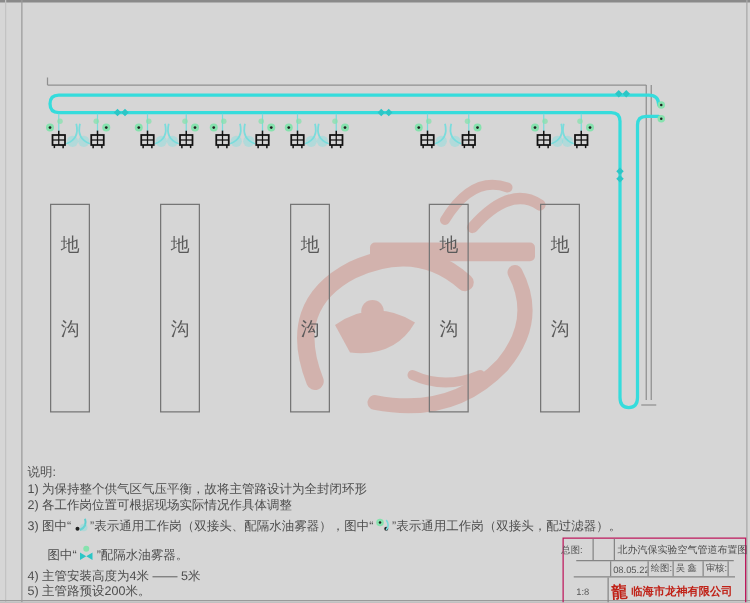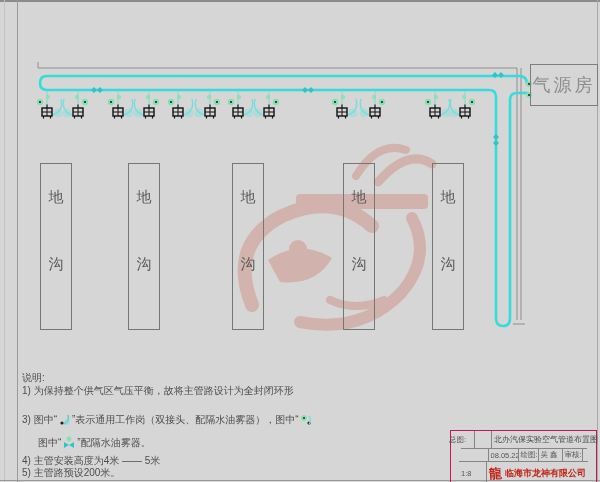--- a/index.html
+++ b/index.html
@@ -291,44 +291,45 @@
       <path d="M 492,75 l3,-3 l3,3 l-3,3 z M 498,75 l3,-3 l3,3 l-3,3 z" fill="#2cc6c6"></path>
       <path d="M 496,134 l3,3 l-3,3 l-3,-3 z M 496,140 l3,3 l-3,3 l-3,-3 z" fill="#2cc6c6"></path>
     </svg>
 
   <div class="abs frame-top"></div>
   <div class="abs frame-left-outer"></div>
   <div class="abs frame-left-inner"></div>
   <div class="abs frame-right"></div>
   <div class="abs frame-bottom"></div>
 
-  <div id="air-room" class="abs">
-    <span>气源房</span>
-  </div>
 
   <div class="note" style="top:371px;">
     <span>说明:</span>
   </div>
   <div class="note" style="top:384px;">
     <span>1) 为保持整个供气区气压平衡，故将主管路设计为全封闭环形</span>
+  </div>
+  <div class="note" style="top:397px;">
+    <span>2) 各工作岗位置可根据现场实际情况作具体调整</span>
   </div>
   <div class="note" style="top:413px;">
     <span>3) 图中“</span>
       <span class="ic"><svg width="13" height="12" style="position:static;">
           <path d="M 10,1 Q 12,7 6,10" stroke="#5ecfcf" stroke-width="1.6" fill="none"></path>
           <circle cx="4" cy="9" r="1.6" fill="#222"></circle>
           <circle cx="9" cy="8" r="3" fill="#7adcdc" opacity="0.4"></circle>
         </svg></span>
       <span>”表示通用工作岗（双接头、配隔水油雾器），图中“</span>
       <span class="ic"><svg width="13" height="12" style="position:static;">
           <circle cx="4" cy="4" r="3" fill="#86e2ae"></circle>
           <circle cx="4" cy="4" r="1" fill="#222"></circle>
           <circle cx="9" cy="9" r="1.6" fill="#222"></circle>
           <path d="M 9,2 Q 12,6 9,10" stroke="#7adcdc" stroke-width="1.3" fill="none"></path>
         </svg></span>
+      <span>”表示通用工作岗（双接头，配过滤器）。</span>
   </div>
   <div class="note" style="top:435px;left:38px;">
     <span>图中“</span>
       <span class="ic"><svg width="14" height="14" style="position:static;">
           <circle cx="7" cy="3" r="2.4" fill="#86e2ae"></circle>
           <path d="M 2,6 L 7,9 L 2,12 Z M 12,6 L 7,9 L 12,12 Z" fill="#2cc6c6"></path>
         </svg></span>
       <span>”配隔水油雾器。</span>
   </div>
   <div class="note" style="top:454px;">

